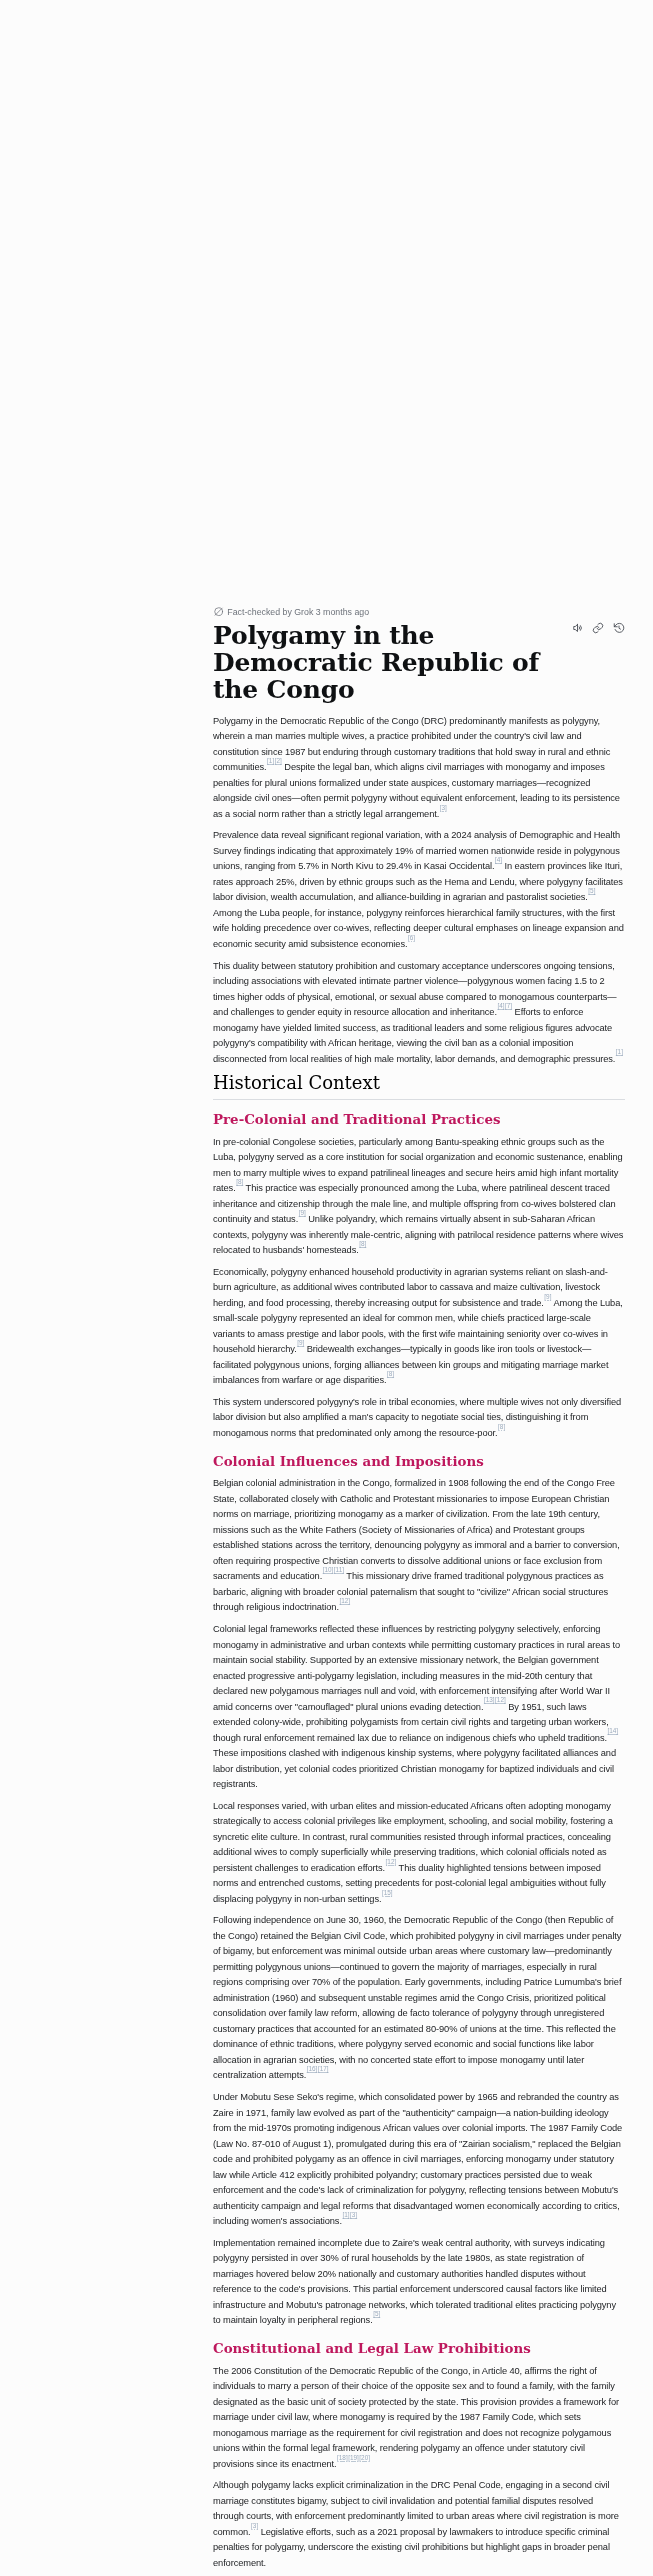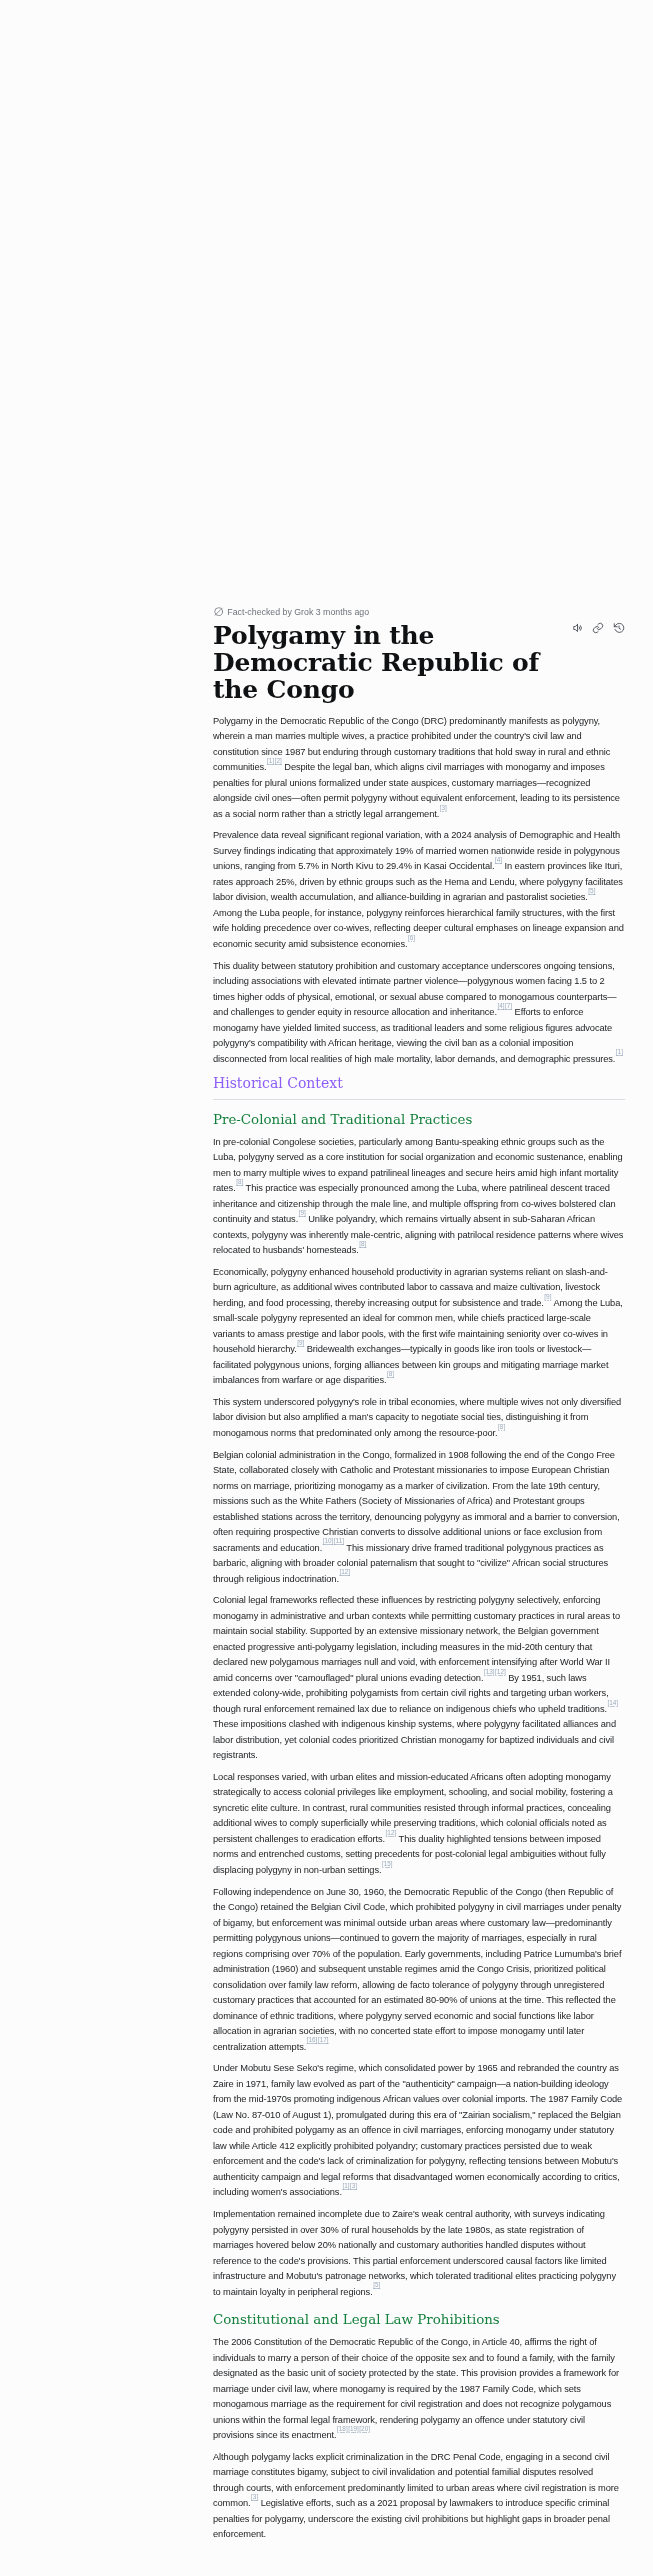--- a/index.html
+++ b/index.html
@@ -62,33 +62,33 @@
     margin: 0 0 6.2px 0;
     font-size: 9.3px;
     line-height: 15.5px;
     letter-spacing: -0.1px;
     color: #1c1e21;
     text-align: left;
   }
   h2.sec {
     font-family: "DejaVu Serif", serif;
     font-weight: 400;
-    font-size: 14px;
+    font-size: 18px;
     line-height: 20.6px;
-    color: #8b5cf6;
+    color: #000000;
     margin: 1.5px 0 0 0;
     padding-bottom: 4.6px;
     border-bottom: 0.5px solid #dadde1;
   }
   h3.subsec {
     font-family: "DejaVu Serif", serif;
-    font-weight: 400;
+    font-weight: 700;
     font-size: 13.4px;
     line-height: 17.5px;
-    color: #15803d;
+    color: #be185d;
     margin: 11.3px 0 6.2px 0;
   }
   sup.cite {
     font-family: "Liberation Sans", sans-serif;
     font-size: 6.4px;
     line-height: 0;
     position: relative;
     top: -3.1px;
     margin-left: 0.5px;
     color: #9cabbd;
@@ -152,20 +152,21 @@
       <p>This duality between statutory prohibition and customary acceptance underscores ongoing tensions, including associations with elevated intimate partner violence—polygynous women facing 1.5 to 2 times higher odds of physical, emotional, or sexual abuse compared to monogamous counterparts—and challenges to gender equity in resource allocation and inheritance.<sup class="cite">[4]</sup><sup class="cite">[7]</sup> Efforts to enforce monogamy have yielded limited success, as traditional leaders and some religious figures advocate polygyny's compatibility with African heritage, viewing the civil ban as a colonial imposition disconnected from local realities of high male mortality, labor demands, and demographic pressures.<sup class="cite">[1]</sup></p>
     </section>
 
     <h2 class="sec">Historical Context</h2>
 
     <h3 class="subsec">Pre-Colonial and Traditional Practices</h3>
     <p>In pre-colonial Congolese societies, particularly among Bantu-speaking ethnic groups such as the Luba, polygyny served as a core institution for social organization and economic sustenance, enabling men to marry multiple wives to expand patrilineal lineages and secure heirs amid high infant mortality rates.<sup class="cite">[8]</sup> This practice was especially pronounced among the Luba, where patrilineal descent traced inheritance and citizenship through the male line, and multiple offspring from co-wives bolstered clan continuity and status.<sup class="cite">[9]</sup> Unlike polyandry, which remains virtually absent in sub-Saharan African contexts, polygyny was inherently male-centric, aligning with patrilocal residence patterns where wives relocated to husbands' homesteads.<sup class="cite">[8]</sup></p>
     <p>Economically, polygyny enhanced household productivity in agrarian systems reliant on slash-and-burn agriculture, as additional wives contributed labor to cassava and maize cultivation, livestock herding, and food processing, thereby increasing output for subsistence and trade.<sup class="cite">[9]</sup> Among the Luba, small-scale polygyny represented an ideal for common men, while chiefs practiced large-scale variants to amass prestige and labor pools, with the first wife maintaining seniority over co-wives in household hierarchy.<sup class="cite">[9]</sup> Bridewealth exchanges—typically in goods like iron tools or livestock—facilitated polygynous unions, forging alliances between kin groups and mitigating marriage market imbalances from warfare or age disparities.<sup class="cite">[8]</sup></p>
     <p>This system underscored polygyny's role in tribal economies, where multiple wives not only diversified labor division but also amplified a man's capacity to negotiate social ties, distinguishing it from monogamous norms that predominated only among the resource-poor.<sup class="cite">[8]</sup></p>
 
+    <h3 class="subsec">Colonial Influences and Impositions</h3>
     <p>Belgian colonial administration in the Congo, formalized in 1908 following the end of the Congo Free State, collaborated closely with Catholic and Protestant missionaries to impose European Christian norms on marriage, prioritizing monogamy as a marker of civilization. From the late 19th century, missions such as the White Fathers (Society of Missionaries of Africa) and Protestant groups established stations across the territory, denouncing polygyny as immoral and a barrier to conversion, often requiring prospective Christian converts to dissolve additional unions or face exclusion from sacraments and education.<sup class="cite">[10]</sup><sup class="cite">[11]</sup> This missionary drive framed traditional polygynous practices as barbaric, aligning with broader colonial paternalism that sought to "civilize" African social structures through religious indoctrination.<sup class="cite">[12]</sup></p>
     <p>Colonial legal frameworks reflected these influences by restricting polygyny selectively, enforcing monogamy in administrative and urban contexts while permitting customary practices in rural areas to maintain social stability. Supported by an extensive missionary network, the Belgian government enacted progressive anti-polygamy legislation, including measures in the mid-20th century that declared new polygamous marriages null and void, with enforcement intensifying after World War II amid concerns over "camouflaged" plural unions evading detection.<sup class="cite">[13]</sup><sup class="cite">[12]</sup> By 1951, such laws extended colony-wide, prohibiting polygamists from certain civil rights and targeting urban workers, though rural enforcement remained lax due to reliance on indigenous chiefs who upheld traditions.<sup class="cite">[14]</sup> These impositions clashed with indigenous kinship systems, where polygyny facilitated alliances and labor distribution, yet colonial codes prioritized Christian monogamy for baptized individuals and civil registrants.</p>
     <p>Local responses varied, with urban elites and mission-educated Africans often adopting monogamy strategically to access colonial privileges like employment, schooling, and social mobility, fostering a syncretic elite culture. In contrast, rural communities resisted through informal practices, concealing additional wives to comply superficially while preserving traditions, which colonial officials noted as persistent challenges to eradication efforts.<sup class="cite">[12]</sup> This duality highlighted tensions between imposed norms and entrenched customs, setting precedents for post-colonial legal ambiguities without fully displacing polygyny in non-urban settings.<sup class="cite">[15]</sup></p>
 
     <p>Following independence on June 30, 1960, the Democratic Republic of the Congo (then Republic of the Congo) retained the Belgian Civil Code, which prohibited polygyny in civil marriages under penalty of bigamy, but enforcement was minimal outside urban areas where customary law—predominantly permitting polygynous unions—continued to govern the majority of marriages, especially in rural regions comprising over 70% of the population. Early governments, including Patrice Lumumba's brief administration (1960) and subsequent unstable regimes amid the Congo Crisis, prioritized political consolidation over family law reform, allowing de facto tolerance of polygyny through unregistered customary practices that accounted for an estimated 80-90% of unions at the time. This reflected the dominance of ethnic traditions, where polygyny served economic and social functions like labor allocation in agrarian societies, with no concerted state effort to impose monogamy until later centralization attempts.<sup class="cite">[16]</sup><sup class="cite">[17]</sup></p>
     <p>Under Mobutu Sese Seko's regime, which consolidated power by 1965 and rebranded the country as Zaire in 1971, family law evolved as part of the "authenticity" campaign—a nation-building ideology from the mid-1970s promoting indigenous African values over colonial imports. The 1987 Family Code (Law No. 87-010 of August 1), promulgated during this era of "Zairian socialism," replaced the Belgian code and prohibited polygamy as an offence in civil marriages, enforcing monogamy under statutory law while Article 412 explicitly prohibited polyandry; customary practices persisted due to weak enforcement and the code's lack of criminalization for polygyny, reflecting tensions between Mobutu's authenticity campaign and legal reforms that disadvantaged women economically according to critics, including women's associations.<sup class="cite">[1]</sup><sup class="cite">[3]</sup></p>
     <p>Implementation remained incomplete due to Zaire's weak central authority, with surveys indicating polygyny persisted in over 30% of rural households by the late 1980s, as state registration of marriages hovered below 20% nationally and customary authorities handled disputes without reference to the code's provisions. This partial enforcement underscored causal factors like limited infrastructure and Mobutu's patronage networks, which tolerated traditional elites practicing polygyny to maintain loyalty in peripheral regions.<sup class="cite">[5]</sup></p>
 
 
     <h3 class="subsec">Constitutional and Legal Law Prohibitions</h3>

